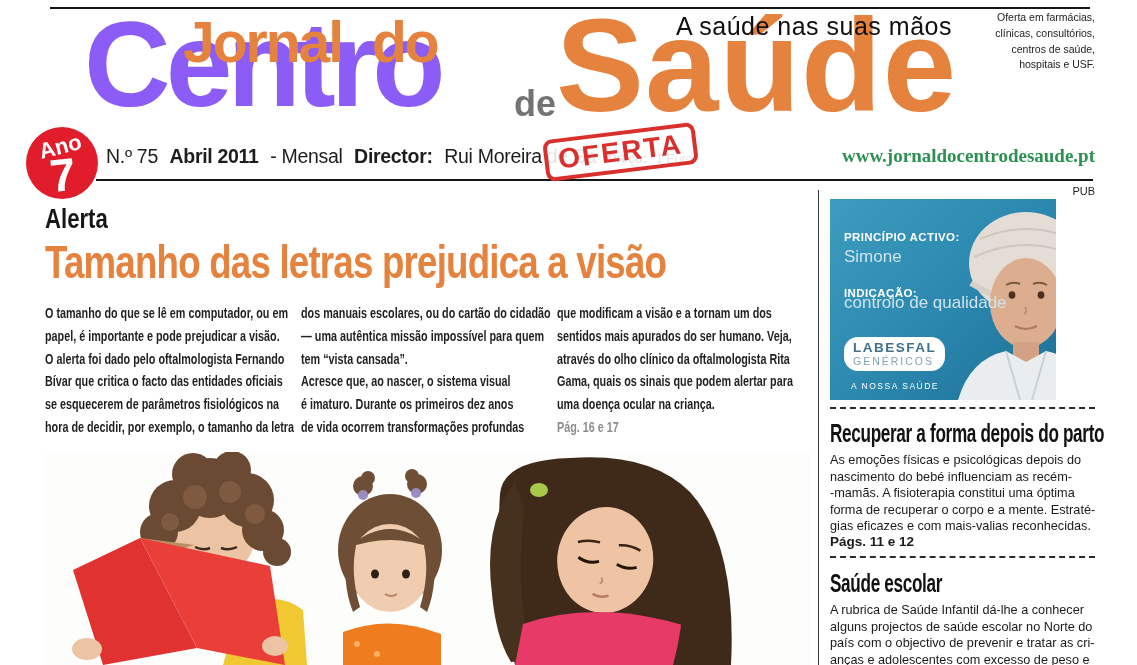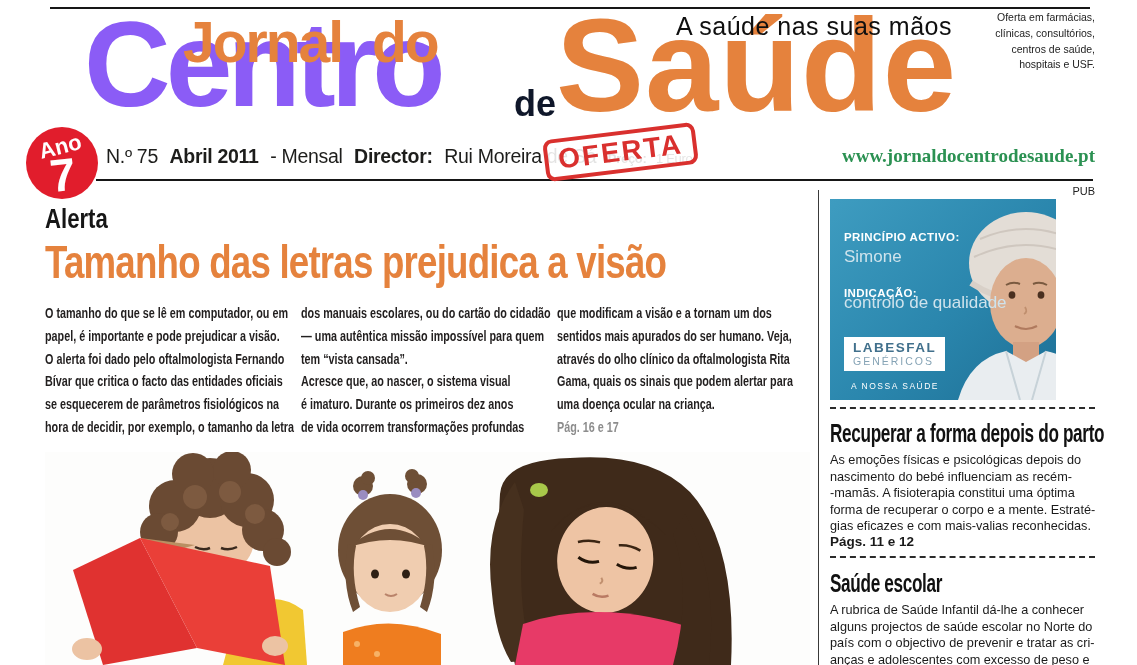--- a/index.html
+++ b/index.html
@@ -5,21 +5,21 @@
   html,body{margin:0;padding:0;background:#888;}
   .page{position:relative;width:1137px;height:665px;background:#fff;overflow:hidden;
         font-family:"Liberation Sans","DejaVu Sans",sans-serif;color:#1d1d1b;margin:0 auto;}
   .abs{position:absolute;}
   
   .top-rule{left:50px;top:7px;width:1040px;height:2px;background:#161616;}
   .logo-jornal{left:183px;top:14px;font-size:57px;font-weight:bold;color:#e5823d;
                letter-spacing:-2px;word-spacing:16px;line-height:1;}
   .logo-centro{left:84px;top:4px;font-size:120px;font-weight:bold;color:#8b5cf6;
                letter-spacing:-5px;line-height:1;}
-  .logo-de{left:514px;top:86px;font-size:36px;font-weight:bold;color:#0f172a;line-height:1;}
+  .logo-de{left:514px;top:86px;font-size:36px;font-weight:bold;color:#737373;line-height:1;}
   .logo-saude{left:556px;top:0;font-size:132px;font-weight:bold;color:#e5823d;
               letter-spacing:1px;line-height:1;}
   .tagline{left:676px;top:12px;font-size:25px;color:#0f0f0f;letter-spacing:.5px;z-index:5;}
   .dist-note{right:42px;top:10px;text-align:right;font-size:10.5px;line-height:1.5;
              color:#222;white-space:pre;z-index:6;}
   .year-badge{left:26px;top:127px;width:72px;height:72px;border-radius:50%;
               background:#e11d2c;z-index:7;}
   .year-badge .ano{position:absolute;left:13px;top:7px;font-size:22px;font-weight:bold;
                    color:#fff;transform:rotate(-14deg);}
   .year-badge .num{position:absolute;left:24px;top:21px;font-size:46px;font-weight:bold;
@@ -50,21 +50,21 @@
   .v-divider{left:818px;top:190px;width:1px;height:475px;background:#3a3a3a;}
   .pub{right:42px;top:185px;font-size:11px;color:#222;}
   .ad{left:830px;top:199px;width:226px;height:201px;overflow:hidden;
       background:linear-gradient(135deg,#3e9cc0 0%,#2a86ad 55%,#1d6f95 100%);}
   .ad svg{position:absolute;left:0;top:0;}
   .ad-label{position:absolute;left:14px;color:#fff;font-weight:bold;font-size:11.5px;
             letter-spacing:.4px;}
   .ad-value{position:absolute;left:14px;color:#cfe3ec;font-size:17px;}
   .ad-l1{top:32px;} .ad-v1{top:48px;} .ad-l2{top:88px;} .ad-v2{top:94px;}
   .brand-box{position:absolute;left:14px;top:138px;background:#fff;padding:4px 9px;
-             line-height:1.1;}
+             line-height:1.1;border-radius:14px;}
   .brand-1{font-size:13.5px;font-weight:bold;color:#41708c;letter-spacing:1.5px;}
   .brand-2{font-size:10.5px;color:#85a3b5;letter-spacing:2px;}
   .brand-tag{position:absolute;left:21px;top:182px;font-size:8.5px;color:#fff;
              letter-spacing:1.5px;}
   .dashed{left:830px;width:265px;border-top:2px dashed #2b2b2b;height:0;}
   .d1{top:407px;} .d2{top:556px;}
   .s-title{left:830px;font-size:26px;font-weight:bold;color:#111;line-height:1;
            transform:scaleX(.66);transform-origin:0 0;letter-spacing:-.5px;white-space:nowrap;}
   .st1{top:420px;} .st2{top:570px;}
   .s-body{left:830px;width:280px;font-size:13.5px;line-height:16.5px;color:#1a1a1a;

